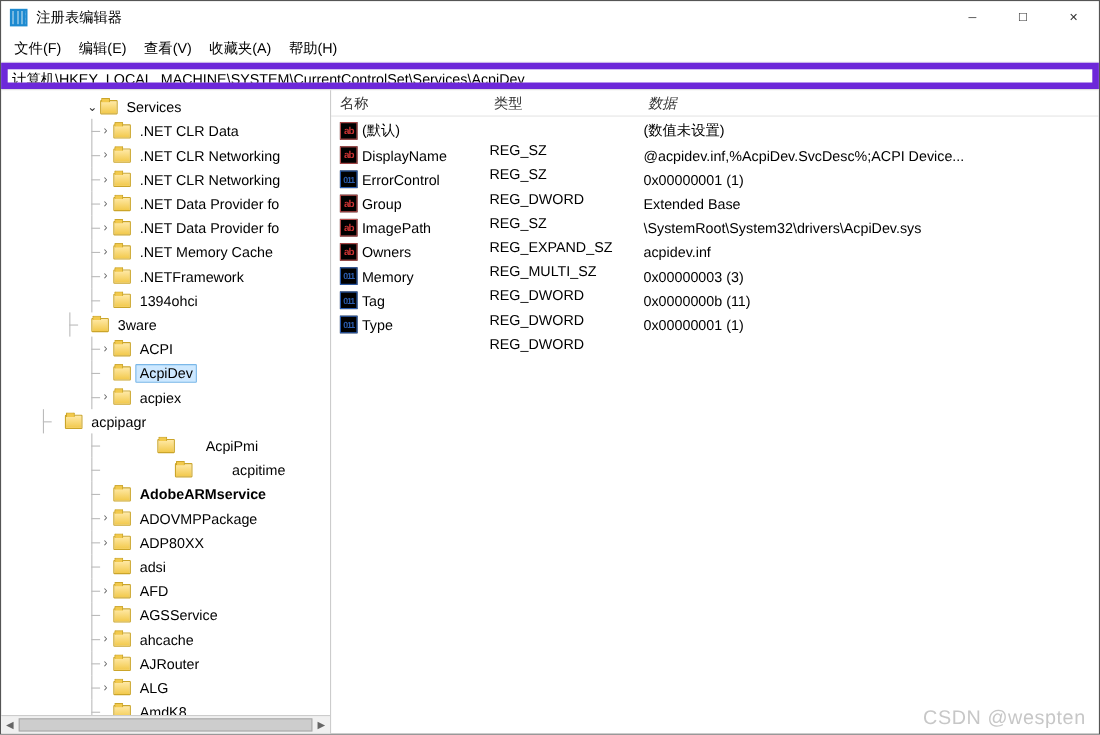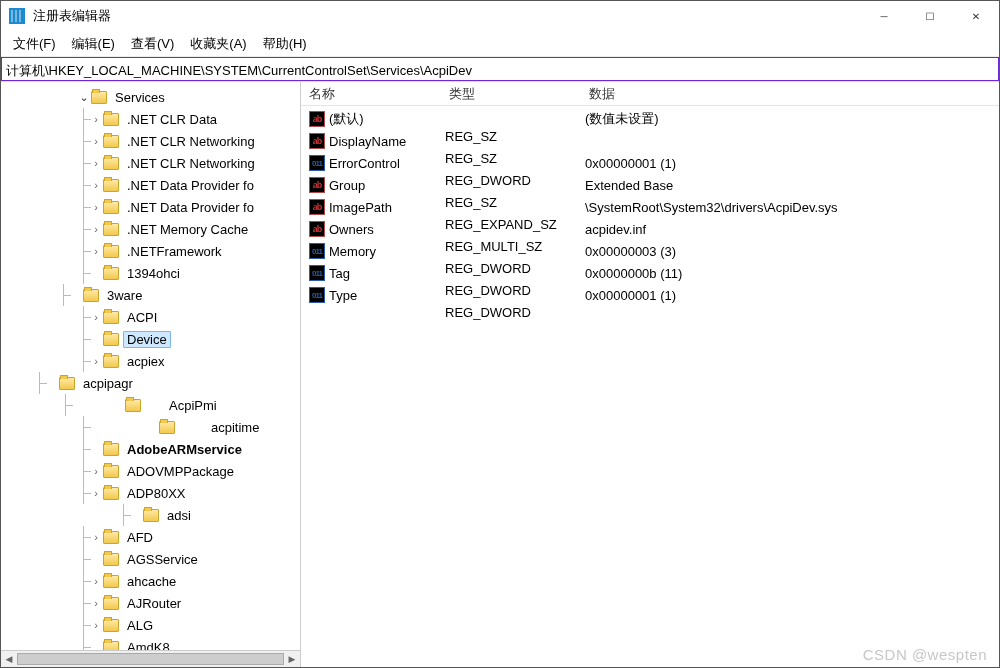--- a/index.html
+++ b/index.html
@@ -6,51 +6,51 @@
 html, body { width: 1000px; height: 668px; background: #fff; overflow: hidden; }
 .window { width: 100%; height: 100%; border: 1px solid #555; display: flex; flex-direction: column; position: relative; }
 .titlebar { height: 30px; display: flex; align-items: center; padding-left: 8px; }
 .titlebar .app-icon { width: 16px; height: 16px; background: #1d8ad0; margin-right: 8px; position: relative; }
 .titlebar .app-icon::after { content:''; position:absolute; inset:2px; background: repeating-linear-gradient(90deg,#fff 0 2px,#1d8ad0 2px 4px), repeating-linear-gradient(0deg,#fff 0 2px,#1d8ad0 2px 4px); opacity:.4;}
 .titlebar .title { flex: 1; }
 .winbtns { display: flex; height: 100%; }
 .winbtn { width: 46px; display: flex; align-items: center; justify-content: center; color:#333; font-family: "Segoe MDL2 Assets", sans-serif; font-size: 10px; }
 .menubar { height: 26px; display: flex; align-items: center; padding: 0 6px; gap: 4px; border-bottom: 1px solid #eee; }
 .menubar span { padding: 2px 6px; }
-.addressbar { height: 24px; border: 1px solid #6d28d9; margin: 0; display: flex; align-items: flex-end; padding: 0 4px; font-size: 13px; white-space: nowrap; overflow: hidden; }
+.addressbar { height: 24px; border: 6px solid #6d28d9; margin: 0; display: flex; align-items: flex-start; padding: 0 4px; font-size: 13px; white-space: nowrap; overflow: hidden; }
 .client { flex: 1; display: flex; min-height: 0; border-top: 1px solid #ddd; }
 .tree-pane { width: 300px; border-right: 1px solid #ccc; overflow: hidden; position: relative; padding-top: 4px;}
 .tree-row { display: flex; align-items: center; height: 22px; white-space: nowrap; }
 .tree-conn { width: 12px; height: 22px; flex: 0 0 auto; position: relative; }
 .tree-conn::before { content:''; position:absolute; left:50%; top:0; bottom:0; border-left:1px solid #bbb;}
 .tree-conn.h::after { content:''; position:absolute; left:50%; right:-2px; top:50%; border-top:1px solid #bbb;}
 .tree-arrow { width: 14px; text-align: center; color: #666; font-size: 11px; cursor: pointer; }
 .tree-arrow.expanded { color:#333; }
 .folder-icon { width: 16px; height: 13px; background: linear-gradient(#ffe9a6,#f2c94c); border:1px solid #cba52a; border-radius: 1px; margin-right: 4px; position: relative; flex:0 0 auto;}
 .folder-icon::before { content:''; position:absolute; top:-3px; left:0; width:6px; height:3px; background:#f2c94c; border:1px solid #cba52a; border-bottom:none; border-radius:1px 1px 0 0;}
 .tree-label { padding: 1px 4px; }
 .tree-label.selected { background: #cde8ff; border: 1px solid #7ab7e8; border-radius: 1px; padding: 0 3px; }
 .list-pane { flex: 1; overflow: hidden; }
 .list-header { display: flex; height: 24px; border-bottom: 1px solid #e5e5e5; }
 .list-header > div { padding: 3px 8px; color: #333; }
 .col-name { width: 140px; }
 .col-type { width: 140px; }
-.col-data { flex: 1; }
+.col-data { flex: 1; font-style: italic; }
 .list-body { padding-top: 2px; }
 .list-row { display: flex; align-items: center; height: 22px; }
 .val-icon { width: 16px; height: 16px; margin: 0 4px 0 8px; border:1px solid #b34b4b; background:#000000; position:relative; flex:0 0 auto; display:flex; align-items:center; justify-content:center; font-size:9px; font-weight:bold; color:#c33; letter-spacing:-1px;}
 .val-icon.bin { border-color:#2b5cad; color:#2b5cad; font-size:8px; }
 .list-row .name { width: 116px; white-space: nowrap; overflow: hidden; }
 .list-row .type { width: 140px; white-space: nowrap; margin-top: 35px; }
 .list-row .data { flex: 1; white-space: nowrap; overflow: hidden; }
 .hscroll { height: 17px; border-top: 1px solid #ccc; background: #f0f0f0; position: relative; }
 .hscroll .thumb { position:absolute; left:16px; right:16px; top:2px; bottom:2px; background:#cdcdcd; border:1px solid #aaa;}
 .hscroll .arrow { position:absolute; top:0; bottom:0; width:16px; display:flex; align-items:center; justify-content:center; color:#666; font-size:9px;}
 .hscroll .arrow.l{left:0;} .hscroll .arrow.r{right:0;}
-.watermark { position: absolute; right: 12px; bottom: 4px; color: #c7c7c7; font-size: 15px; letter-spacing: .5px; pointer-events:none;}
+.watermark { position: absolute; right: 12px; bottom: 4px; color: #c7c7c7; font-size: 18px; letter-spacing: .5px; pointer-events:none;}
 .tree-wrap{height:calc(100% - 17px); overflow:hidden;}
 </style>
 </head>
 <body>
 
 <div class="window">
 
   <div class="titlebar">
     <div class="app-icon"></div>
     <div class="title">注册表编辑器</div>
@@ -140,35 +140,35 @@
           <div class="tree-row" style="padding-left: 76px;">
             <span class="tree-conn h"></span>
             <span class="tree-arrow">›</span>
             <span class="folder-icon"></span>
             <span class="tree-label">ACPI</span>
           </div>
           <div class="tree-row" style="padding-left: 76px;">
             <span class="tree-conn h"></span>
             <span class="tree-arrow"></span>
             <span class="folder-icon"></span>
-            <span class="tree-label selected">Device</span>
+            <span class="tree-label selected">AcpiDev</span>
           </div>
           <div class="tree-row" style="padding-left: 76px;">
             <span class="tree-conn h"></span>
             <span class="tree-arrow">›</span>
             <span class="folder-icon"></span>
             <span class="tree-label">acpiex</span>
           </div>
           <div class="tree-row" style="padding-left: 32px; text-align: right;">
             <span class="tree-conn h"></span>
             <span class="tree-arrow"></span>
             <span class="folder-icon"></span>
             <span class="tree-label">acpipagr</span>
           </div>
-          <div class="tree-row" style="padding-left: 58px; gap: 20px;">
+          <div class="tree-row" style="padding-left: 76px; gap: 20px;">
             <span class="tree-conn h"></span>
             <span class="tree-arrow"></span>
             <span class="folder-icon"></span>
             <span class="tree-label">AcpiPmi</span>
           </div>
           <div class="tree-row" style="padding-left: 76px; gap: 28px;">
             <span class="tree-conn h"></span>
             <span class="tree-arrow"></span>
             <span class="folder-icon"></span>
             <span class="tree-label">acpitime</span>
@@ -184,21 +184,21 @@
             <span class="tree-arrow">›</span>
             <span class="folder-icon"></span>
             <span class="tree-label">ADOVMPPackage</span>
           </div>
           <div class="tree-row" style="padding-left: 76px;">
             <span class="tree-conn h"></span>
             <span class="tree-arrow">›</span>
             <span class="folder-icon"></span>
             <span class="tree-label">ADP80XX</span>
           </div>
-          <div class="tree-row" style="padding-left: 116px; align-items: center;">
+          <div class="tree-row" style="padding-left: 76px; align-items: center;">
             <span class="tree-conn h"></span>
             <span class="tree-arrow"></span>
             <span class="folder-icon"></span>
             <span class="tree-label">adsi</span>
           </div>
           <div class="tree-row" style="padding-left: 76px;">
             <span class="tree-conn h"></span>
             <span class="tree-arrow">›</span>
             <span class="folder-icon"></span>
             <span class="tree-label">AFD</span>
@@ -251,20 +251,21 @@
           <div class="list-row">
             <span class="val-icon">ab</span>
             <span class="name">(默认)</span>
             <span class="type">REG_SZ</span>
             <span class="data">(数值未设置)</span>
           </div>
           <div class="list-row">
             <span class="val-icon">ab</span>
             <span class="name">DisplayName</span>
             <span class="type">REG_SZ</span>
+            <span class="data">@acpidev.inf,%AcpiDev.SvcDesc%;ACPI Device...</span>
           </div>
           <div class="list-row">
             <span class="val-icon bin">011</span>
             <span class="name">ErrorControl</span>
             <span class="type">REG_DWORD</span>
             <span class="data">0x00000001 (1)</span>
           </div>
           <div class="list-row">
             <span class="val-icon">ab</span>
             <span class="name">Group</span>

